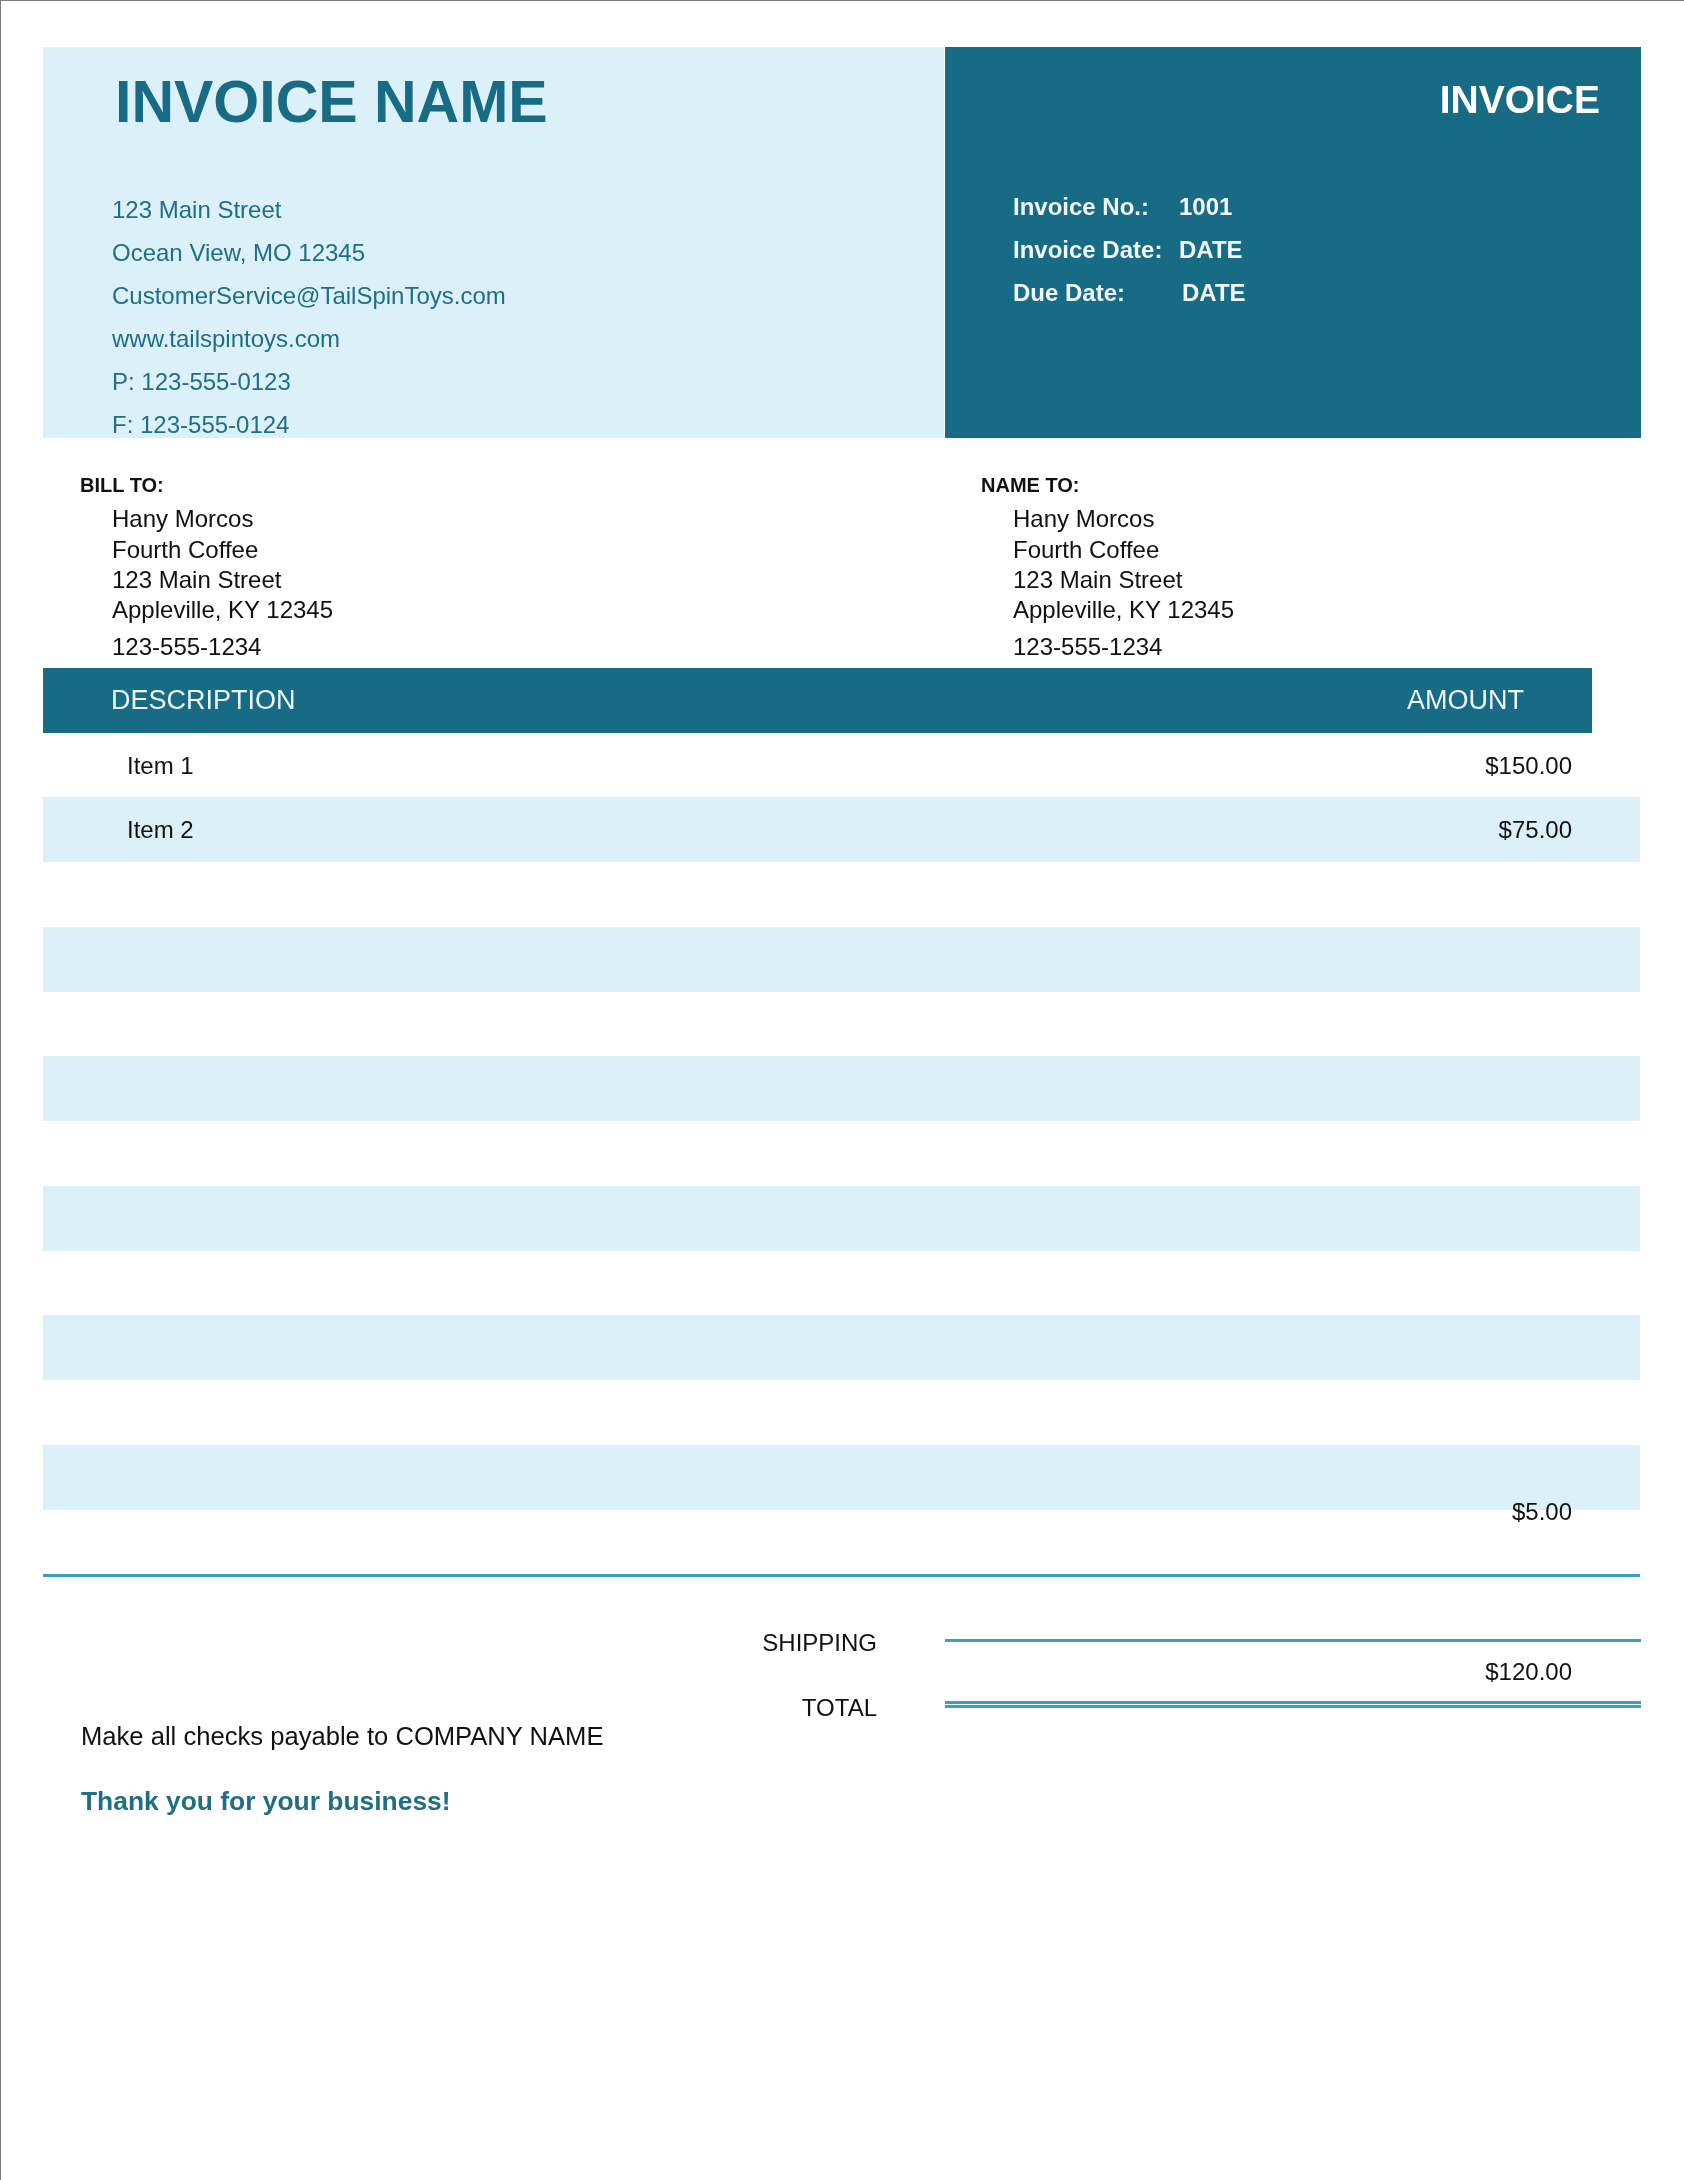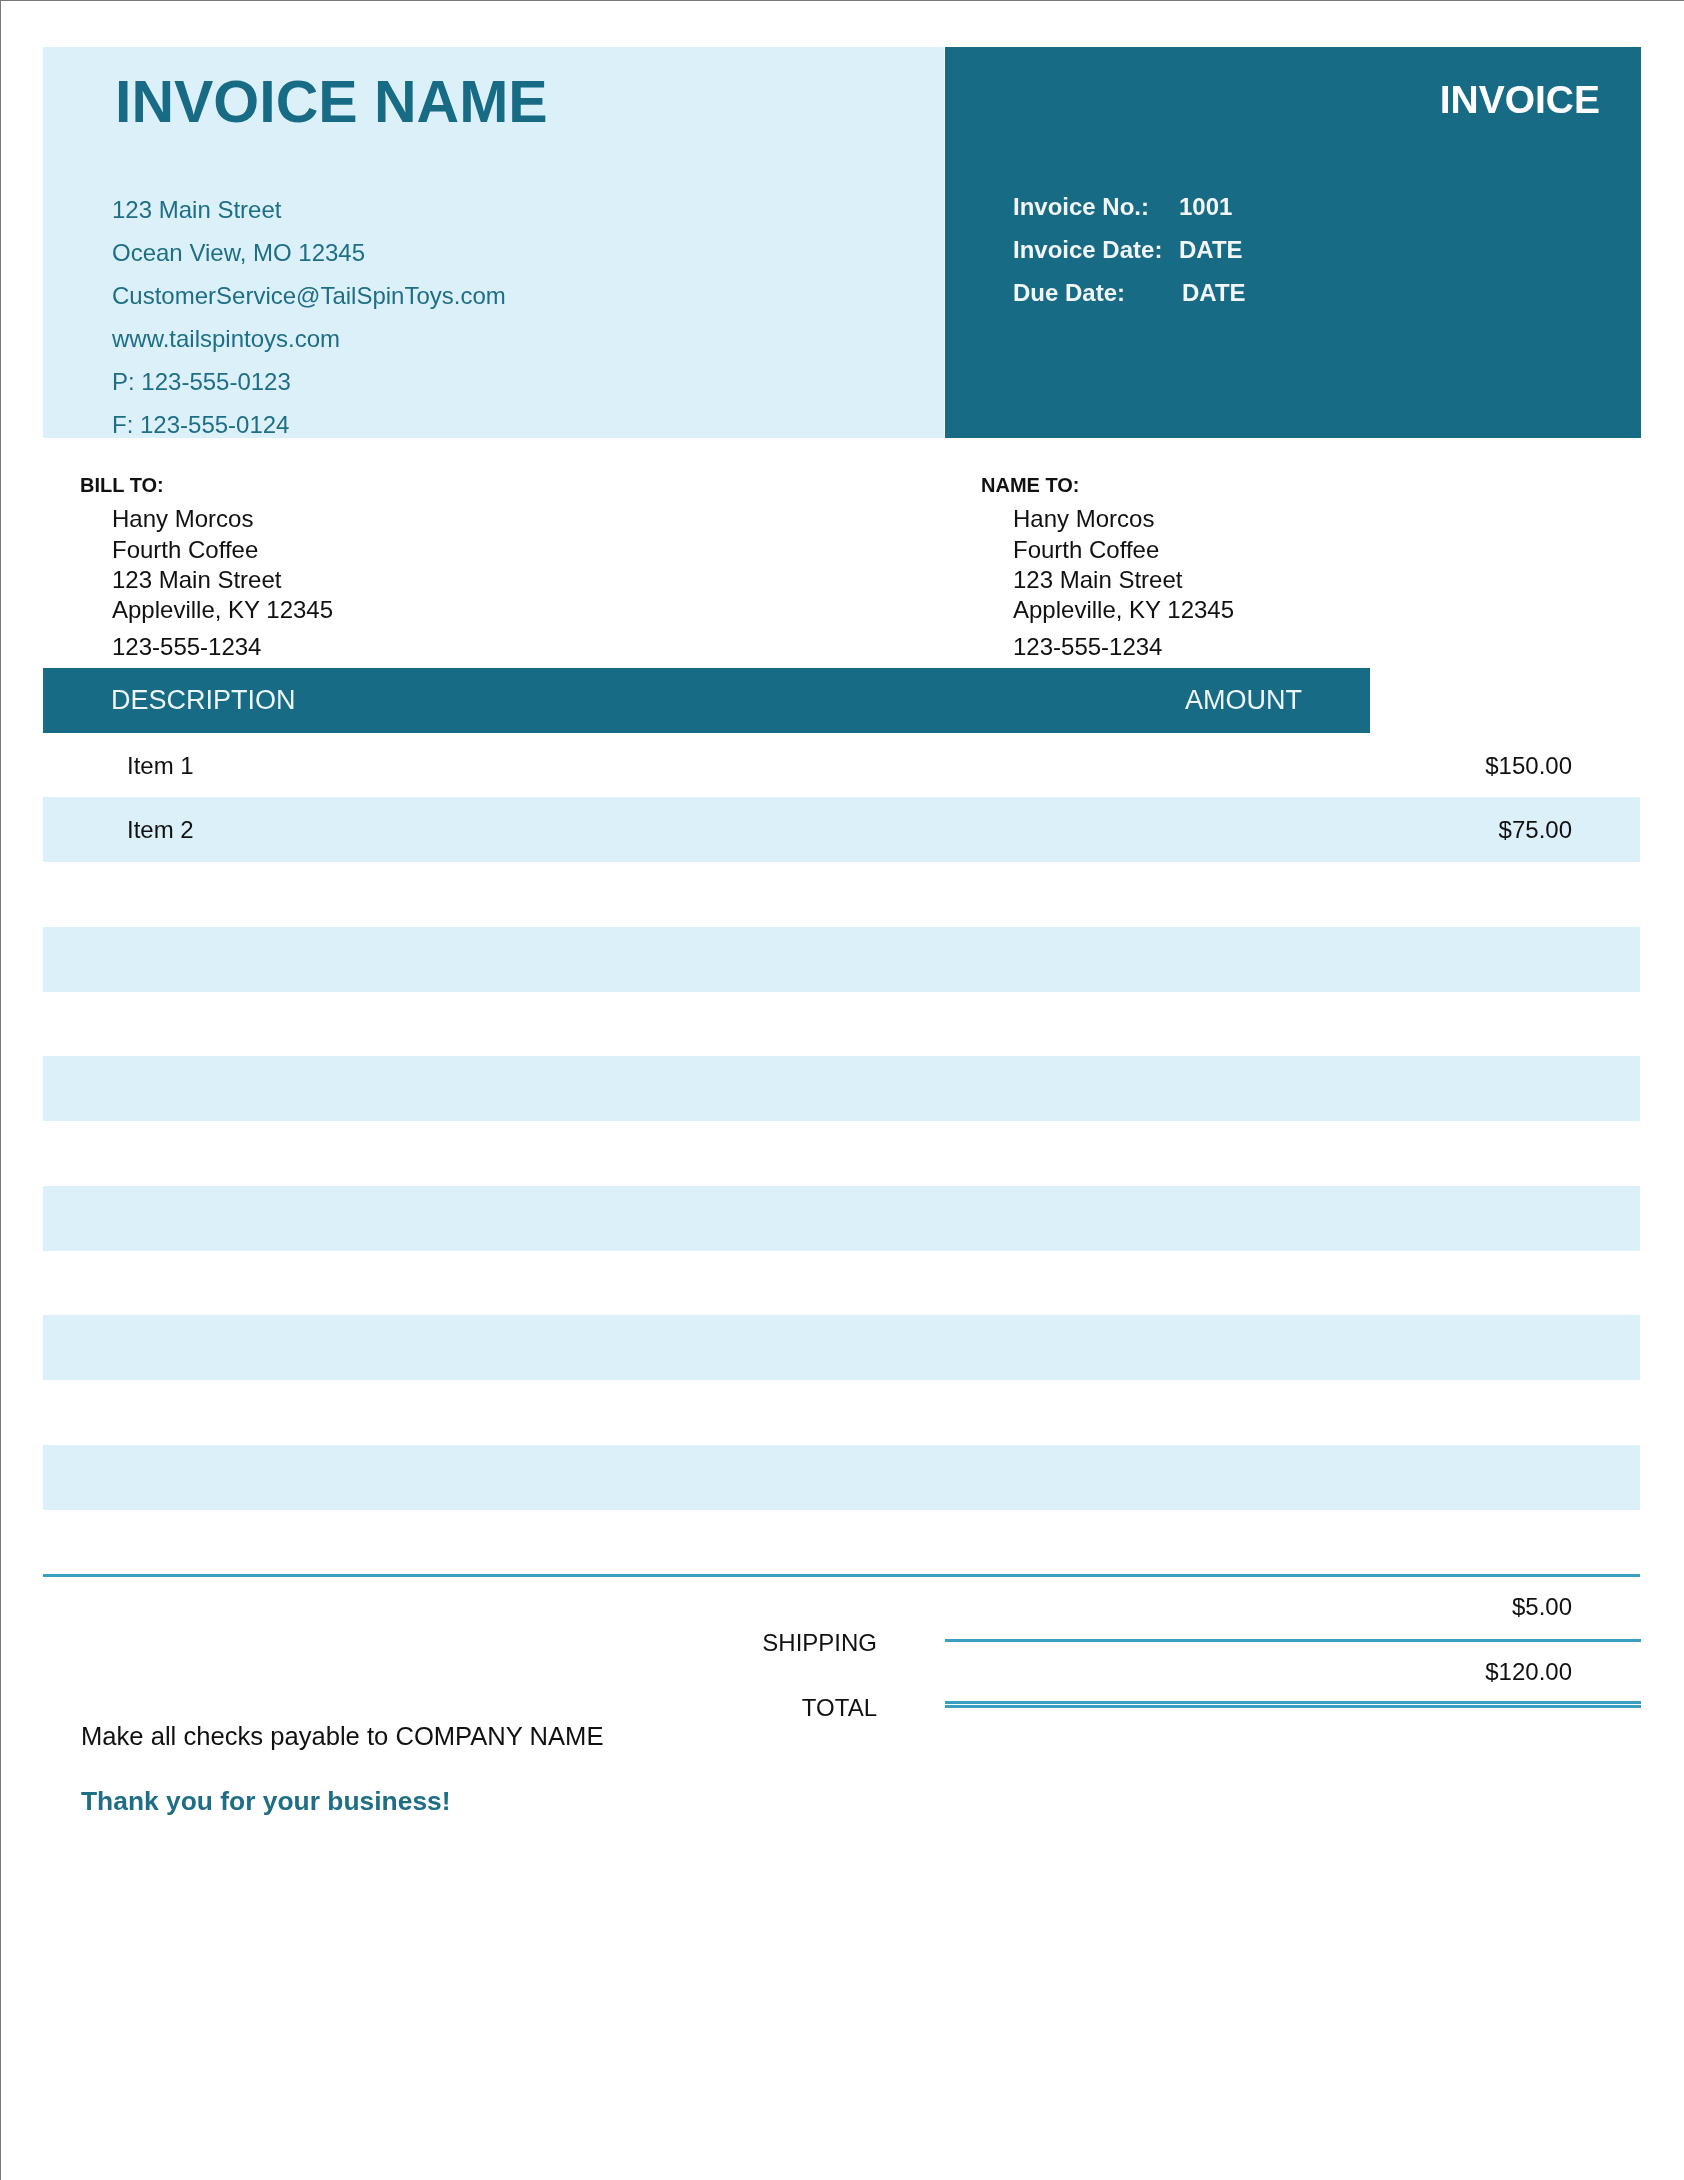--- a/index.html
+++ b/index.html
@@ -14,21 +14,21 @@
   .company-name { left: 115px; top: 72px; font-size: 59px; font-weight: bold; color: #186b84; line-height: 60px; }
   .contact { left: 112px; font-size: 24px; color: #1e6e86; line-height: 27px; }
 
   .invoice-title { right: 85px; top: 78px; font-size: 39px; font-weight: bold; color: #ffffff; line-height: 43px; }
   .meta-label { left: 1013px; font-size: 24px; font-weight: bold; color: #f2f6f8; line-height: 27px; }
   .meta-value { font-size: 24px; font-weight: bold; color: #f2f6f8; line-height: 27px; }
 
   .addr-head { font-size: 20px; font-weight: bold; color: #111; line-height: 27px; }
   .addr-line { font-size: 24px; color: #111; line-height: 27px; }
 
-  .table-head { position: absolute; left: 43px; top: 668px; width: 1327px; height: 65px; background: #186b84; }
+  .table-head { position: absolute; left: 43px; top: 668px; width: 1549px; height: 65px; background: #186b84; }
   .th { position: absolute; top: 0; line-height: 65px; font-size: 27px; color: #eef6f9; }
   .th-desc { left: 68px; }
   .th-amt { right: 68px; }
 
   .row { position: absolute; left: 43px; width: 1597px; height: 65px; }
   .row.alt { background: #dbf0f9; }
   .cell { position: absolute; top: 0; line-height: 65px; font-size: 24px; color: #111; }
   .cell-desc { left: 84px; }
   .cell-amt { right: 68px; }
 
@@ -131,21 +131,21 @@
   <span class="cell cell-amt"></span>
 </div>
 <div class="row" style="top:1509px">
   <span class="cell cell-desc"></span>
   <span class="cell cell-amt"></span>
 </div>
 
 <div class="rule" style="left:43px; top:1574px; width:1597px"></div>
 
 <div class="abs sum-label" style="right:808px; top:1593px">SHIPPING</div>
-<div class="abs sum-value" style="right:113px; top:1593px">$5.00</div>
+<div class="abs sum-value" style="right:113px; top:1498px">$5.00</div>
 <div class="rule" style="left:945px; top:1639px; width:696px"></div>
 
 <div class="abs sum-label" style="right:808px; top:1658px">TOTAL</div>
 <div class="abs sum-value" style="right:113px; top:1658px">$120.00</div>
 <div class="rule" style="left:945px; top:1701px; width:696px"></div>
 <div class="rule" style="left:945px; top:1705px; width:696px"></div>
 
 <div class="abs checks-note">Make all checks payable to COMPANY NAME</div>
 <div class="abs thanks">Thank you for your business!</div>
 

